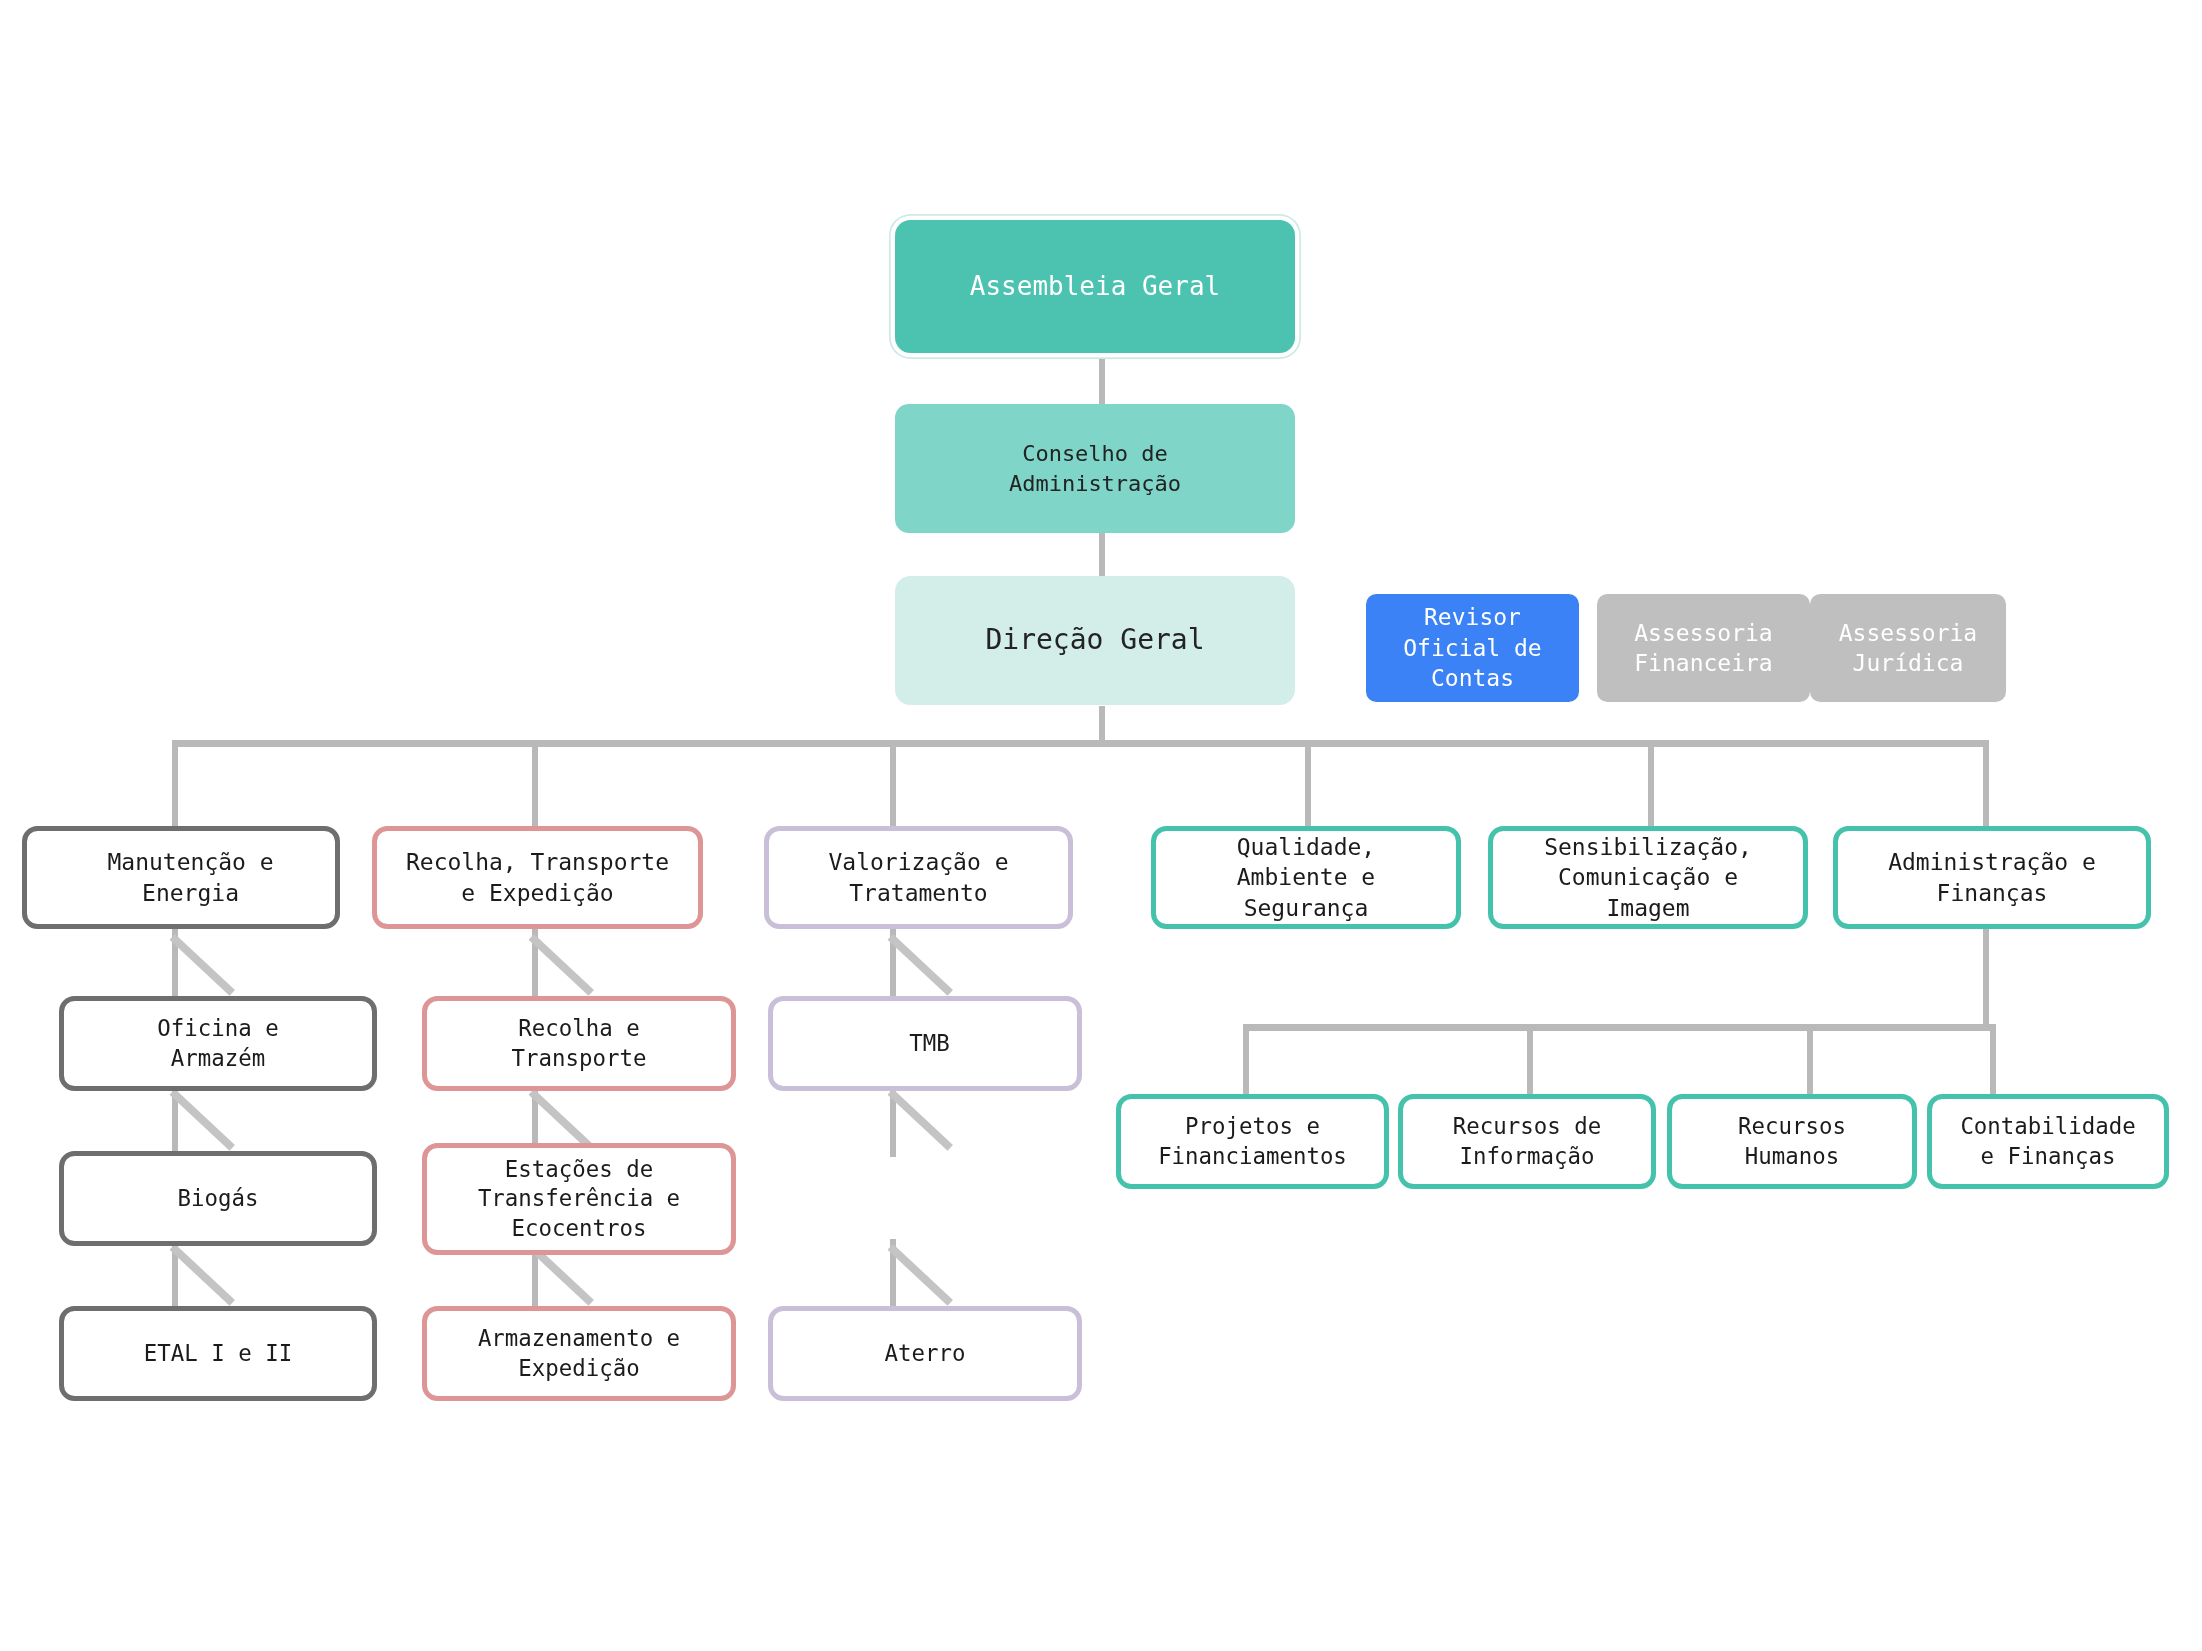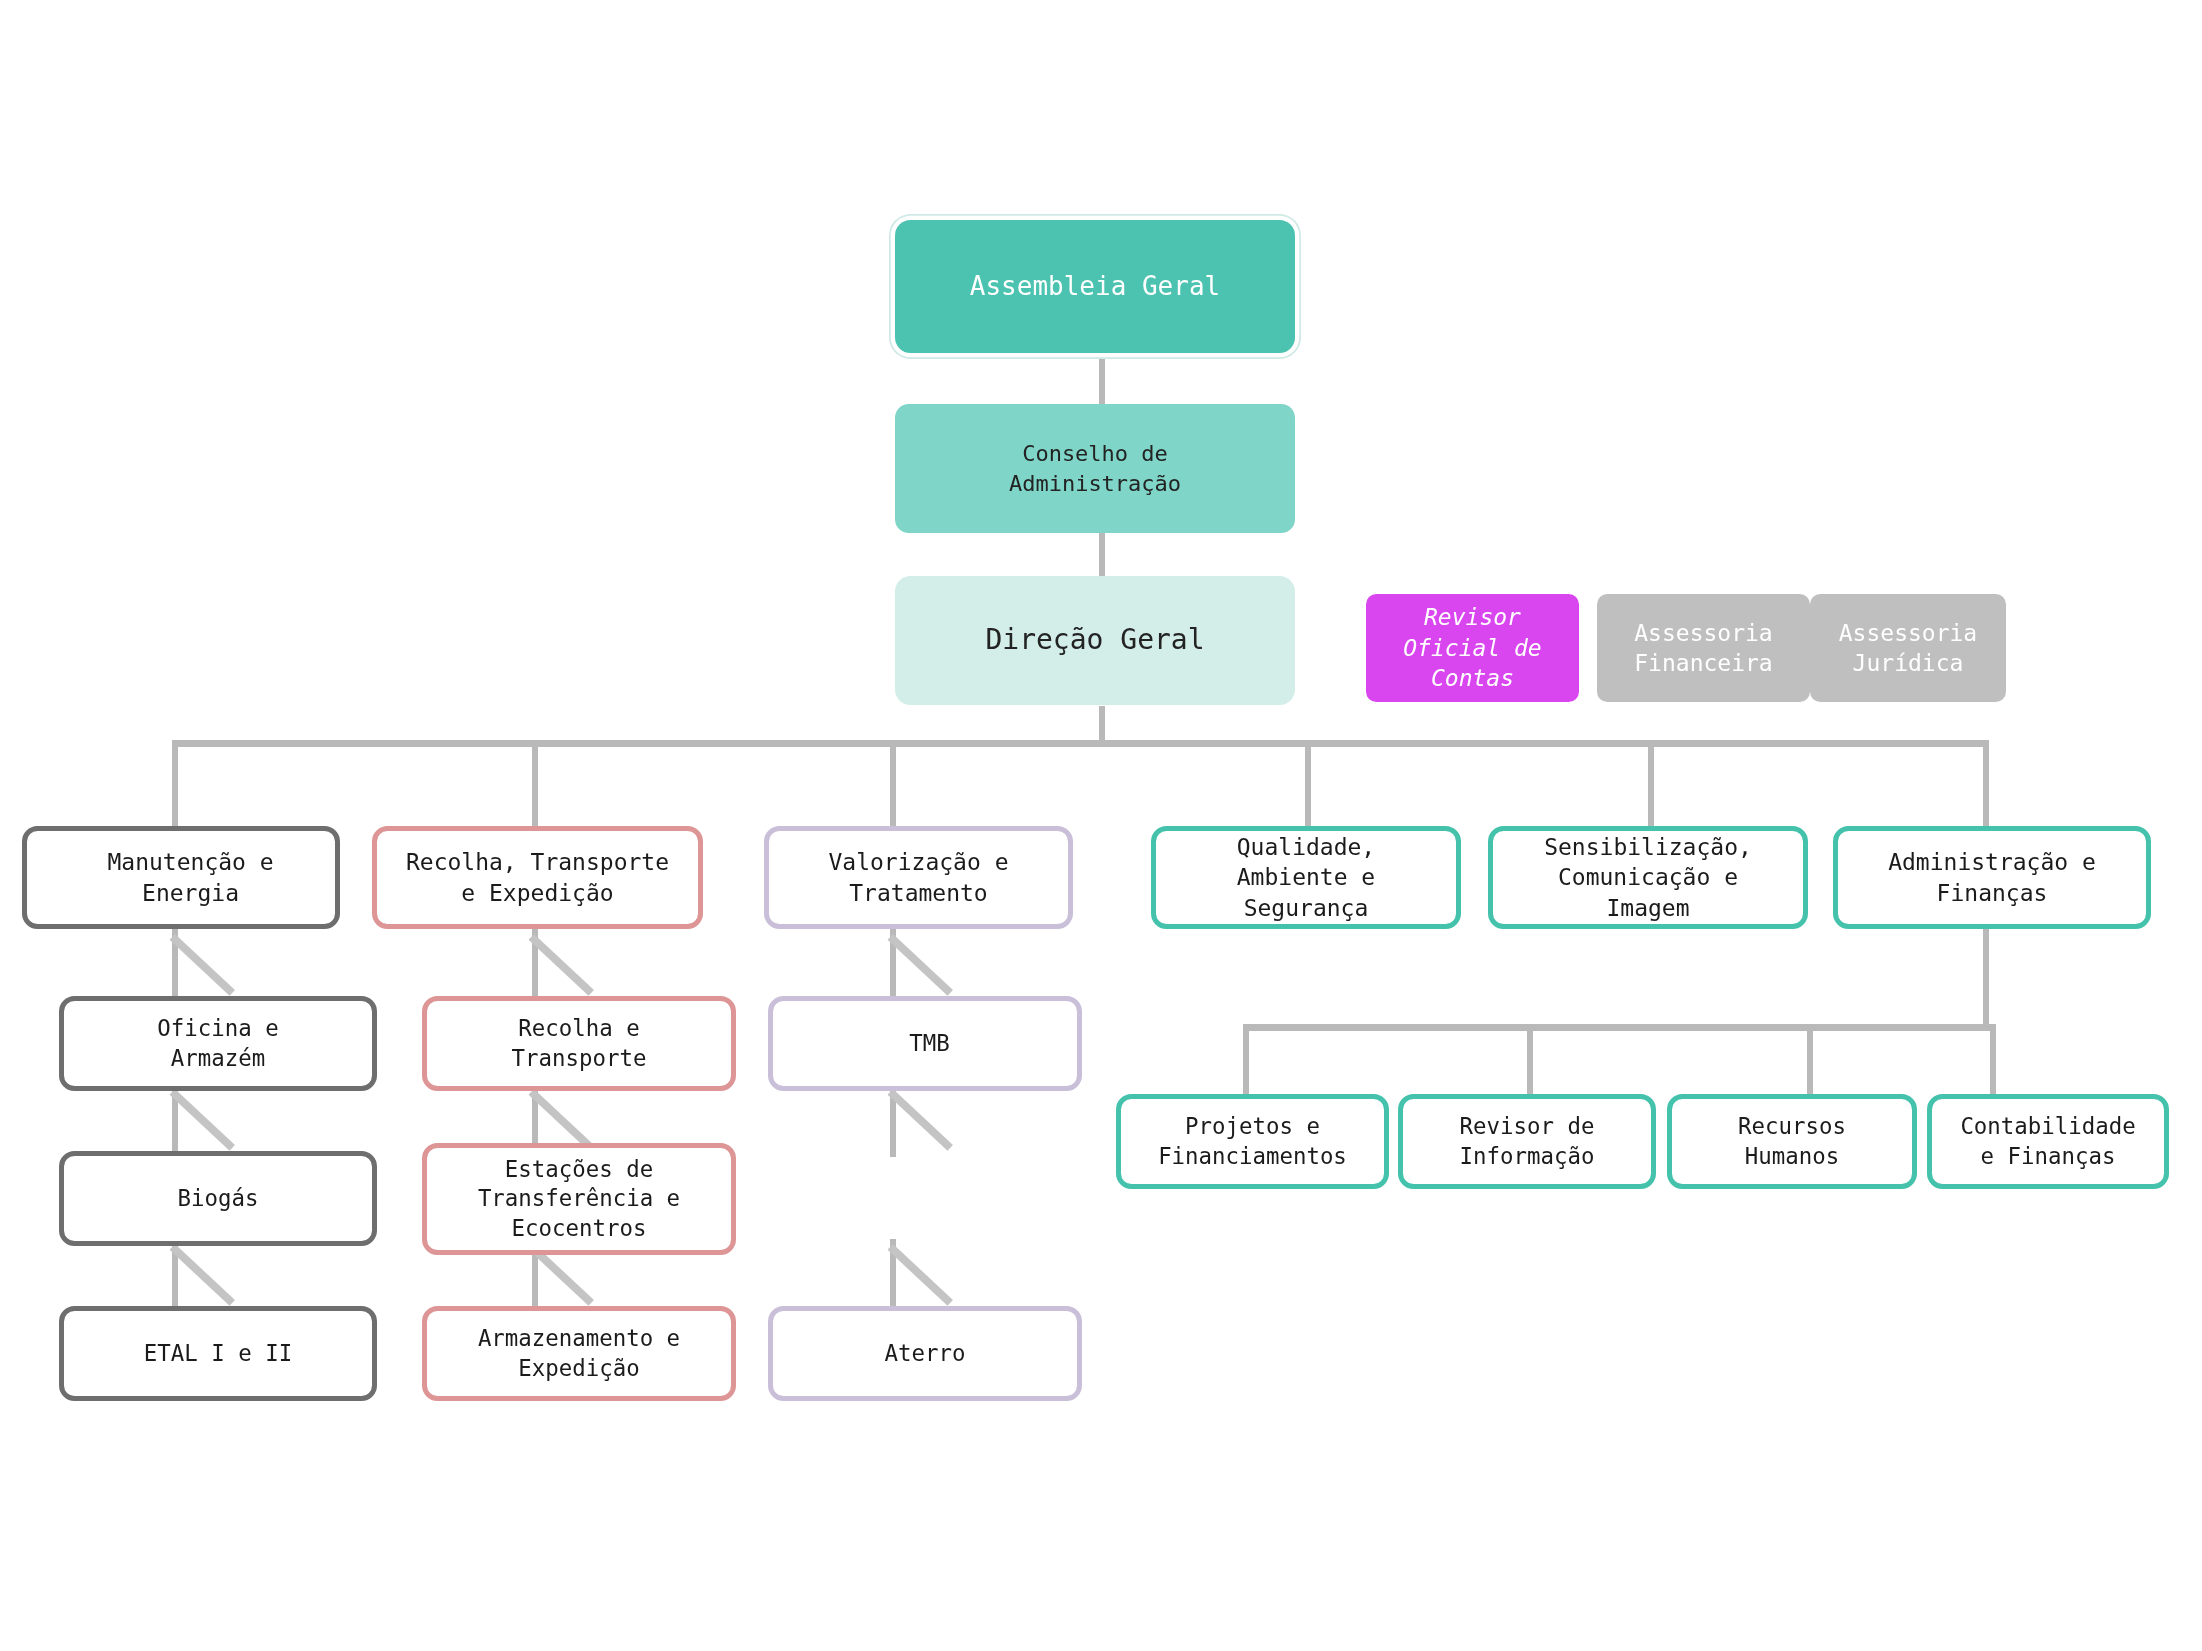--- a/index.html
+++ b/index.html
@@ -68,25 +68,24 @@
   }
   .node.direcao {
     background: #d3eee8;
     color: #232323;
     font-size: 28px;
     border-radius: 15.5px;
   }
 
   
   .node.advisor-dark {
-    background: #d946ef;
+    background: #3b82f6;
     color: #ffffff;
     font-size: 23px;
     border-radius: 10.3px;
-    font-style: italic;
   }
   .node.advisor-light {
     background: #bfbfbf;
     color: #ffffff;
     font-size: 23px;
     border-radius: 10.3px;
   }
 
   
   .node.outlined {
@@ -205,21 +204,21 @@
 Expedição</div>
 
   <div class="node outlined c-purple small" style="left:768px; top:996px; width:314px; height:95px;padding-left:16px;">TMB</div>
 
 
   <div class="node outlined c-purple small" style="left:768px; top:1306px; width:314px; height:95px;">Aterro</div>
 
   <div class="node outlined c-teal small" style="left:1116px; top:1094px; width:273px; height:95px;">Projetos e
 Financiamentos</div>
 
-  <div class="node outlined c-teal small" style="left:1398px; top:1094px; width:258px; height:95px;">Revisor de
+  <div class="node outlined c-teal small" style="left:1398px; top:1094px; width:258px; height:95px;">Recursos de
 Informação</div>
 
   <div class="node outlined c-teal small" style="left:1667px; top:1094px; width:250px; height:95px;">Recursos
 Humanos</div>
 
   <div class="node outlined c-teal small" style="left:1927px; top:1094px; width:242px; height:95px;">Contabilidade
 e Finanças</div>
 
 </div>
 

